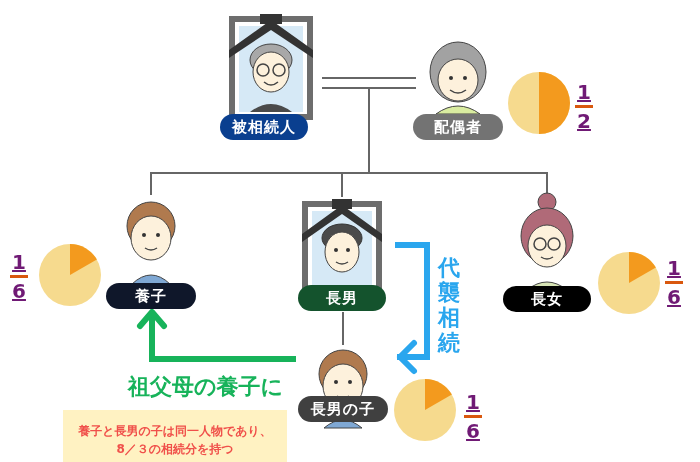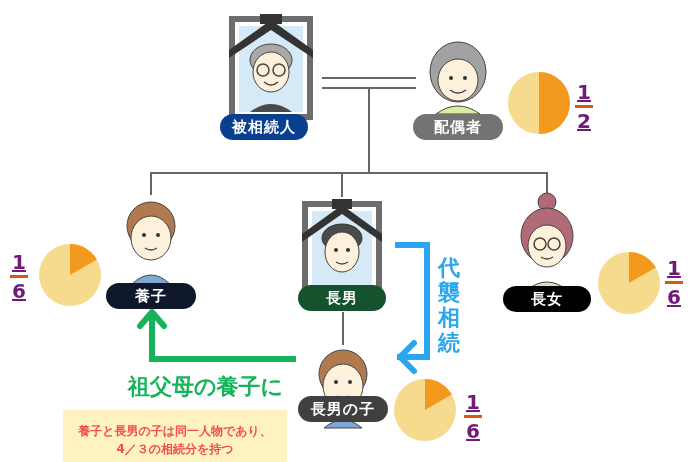--- a/index.html
+++ b/index.html
@@ -151,14 +151,14 @@
   <span>代</span>
   <span>襲</span>
   <span>相</span>
   <span>続</span>
 </div>
 
 <div class="green-caption" style="left:128px;top:372px;">祖父母の養子に</div>
 
 <div class="note" style="left:63px;top:410px;width:212px;">
   <div>養子と長男の子は同一人物であり、</div>
-  <div>4／３の相続分を持つ</div>
+  <div>8／３の相続分を持つ</div>
 </div>
 
 </body></html>

